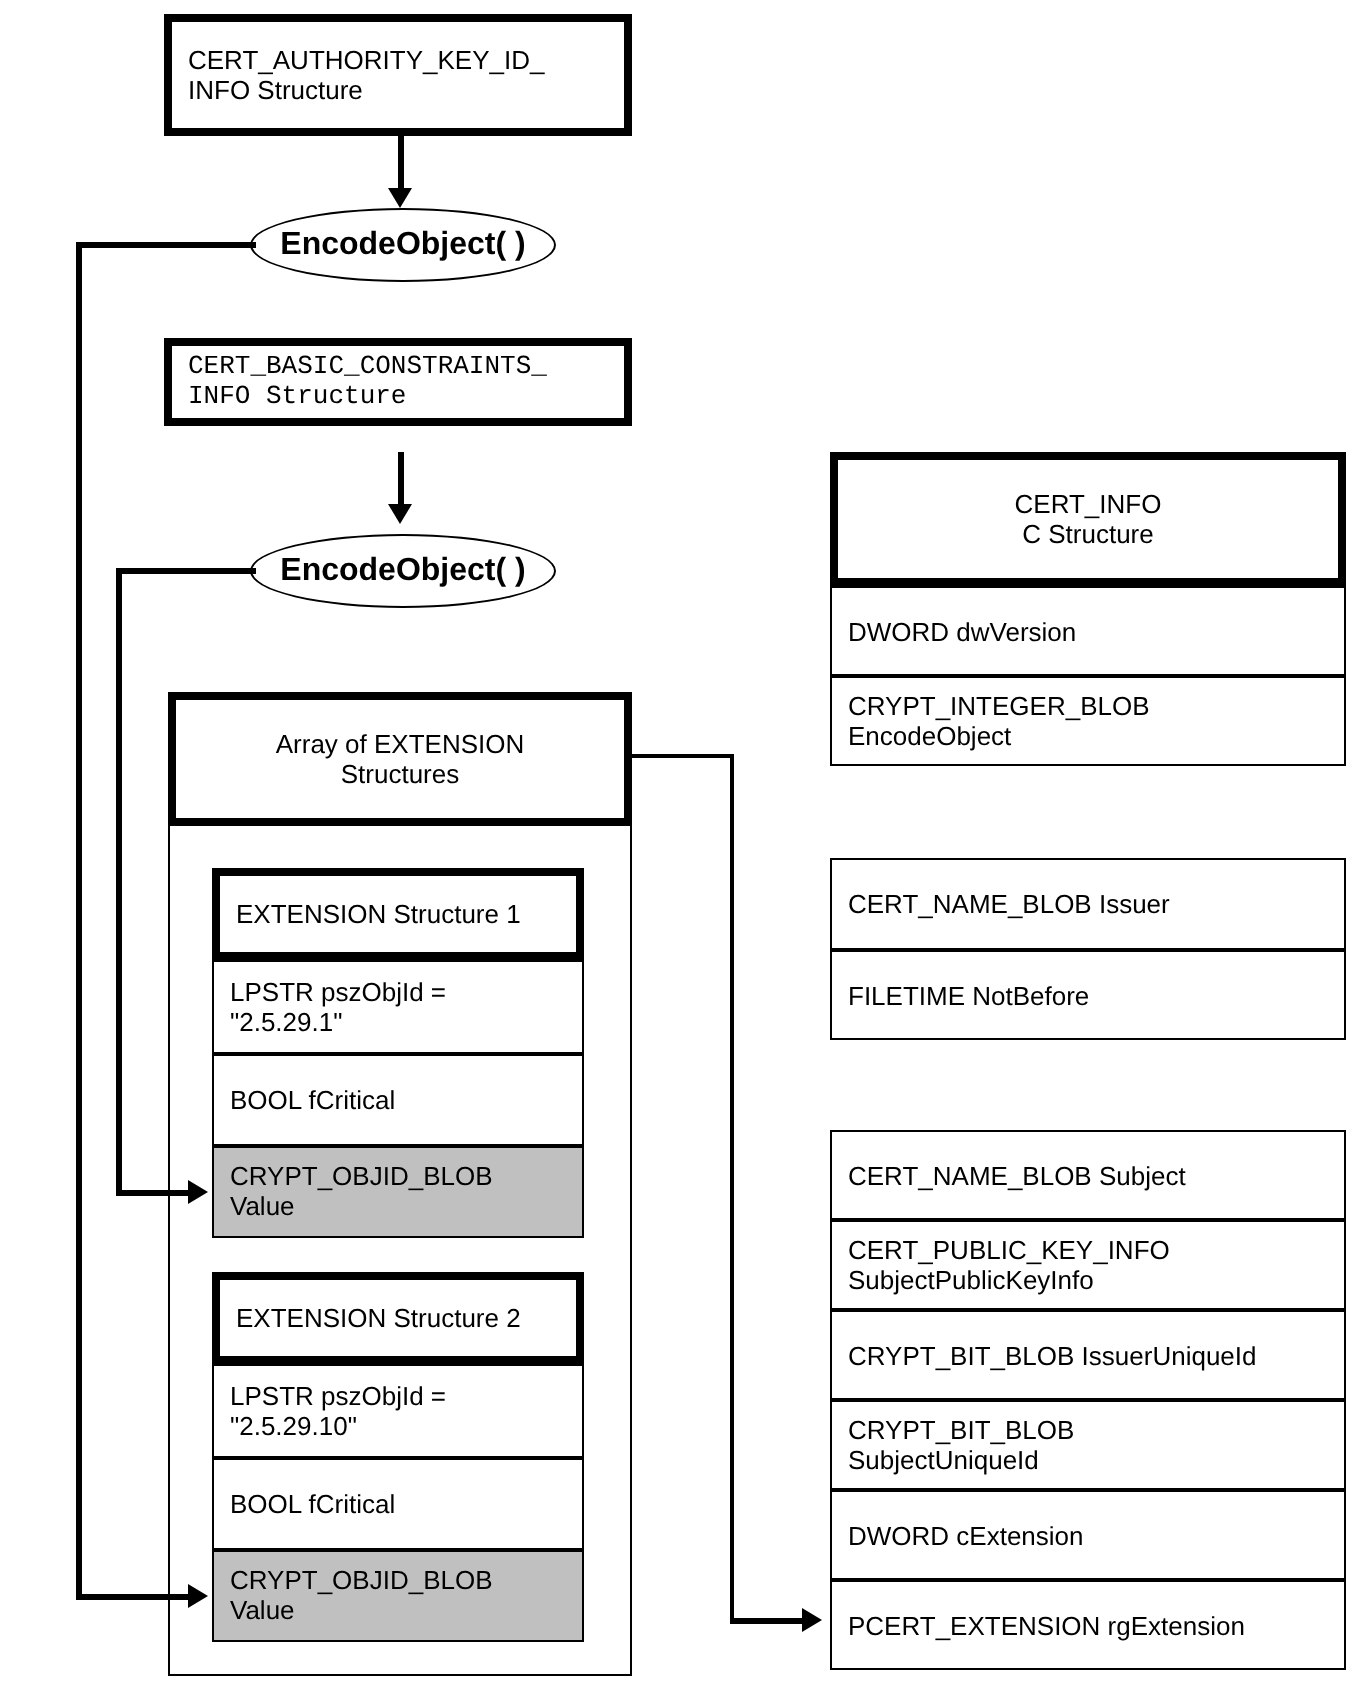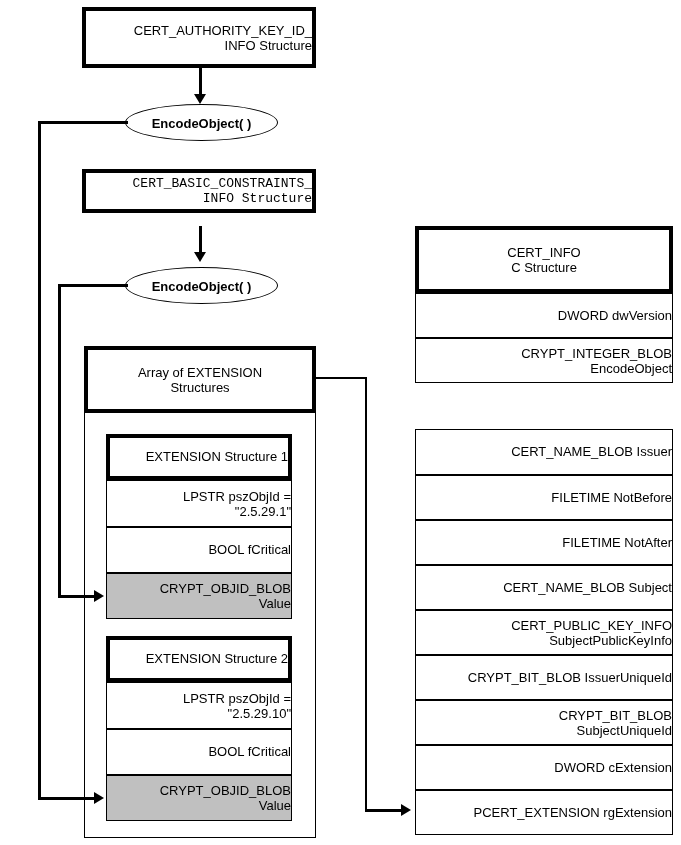--- a/index.html
+++ b/index.html
@@ -38,24 +38,24 @@
   .txt {
     position: absolute;
     box-sizing: border-box;
     white-space: pre-line;
     line-height: 1.18;
     font-size: 13px;
     color: #000;
   }
   .txt.left {
     left: 8px;
-    right: 0;
+    right: 16px;
     top: 50%;
     transform: translateY(-50%);
-    text-align: right;
+    text-align: left;
   }
   .txt.center {
     left: 4px;
     right: 4px;
     top: 50%;
     transform: translateY(-50%);
     text-align: center;
   }
   .ellipse {
     position: absolute;
@@ -63,21 +63,21 @@
     border: 1px solid #000;
     border-radius: 50%;
     background: #fff;
   }
   .ellipse .lbl {
     position: absolute;
     left: 0; right: 0;
     top: 50%;
     transform: translateY(-50%);
     text-align: center;
-    font-size: 13px;
+    font-size: 16px;
     font-weight: bold;
     color: #000;
   }
   
   .hline {
     position: absolute;
     background: #000;
     height: 3px;
   }
   .vline {
@@ -201,23 +201,20 @@
   <div class="node thin" style="left:415px; top:338px; width:258px; height:45px;">
     <div class="txt left">CRYPT_INTEGER_BLOB
 EncodeObject</div>
   </div>
   <div class="node thin" style="left:415px; top:429px; width:258px; height:46px;">
     <div class="txt left">CERT_NAME_BLOB Issuer</div>
   </div>
   <div class="node thin" style="left:415px; top:475px; width:258px; height:45px;">
     <div class="txt left">FILETIME NotBefore</div>
   </div>
-  <div class="node thin" style="left:415px; top:520px; width:258px; height:45px;">
-    <div class="txt left">FILETIME NotAfter</div>
-  </div>
   <div class="node thin" style="left:415px; top:565px; width:258px; height:45px;">
     <div class="txt left">CERT_NAME_BLOB Subject</div>
   </div>
   <div class="node thin" style="left:415px; top:610px; width:258px; height:45px;">
     <div class="txt left">CERT_PUBLIC_KEY_INFO
 SubjectPublicKeyInfo</div>
   </div>
   <div class="node thin" style="left:415px; top:655px; width:258px; height:45px;">
     <div class="txt left">CRYPT_BIT_BLOB IssuerUniqueId</div>
   </div>

